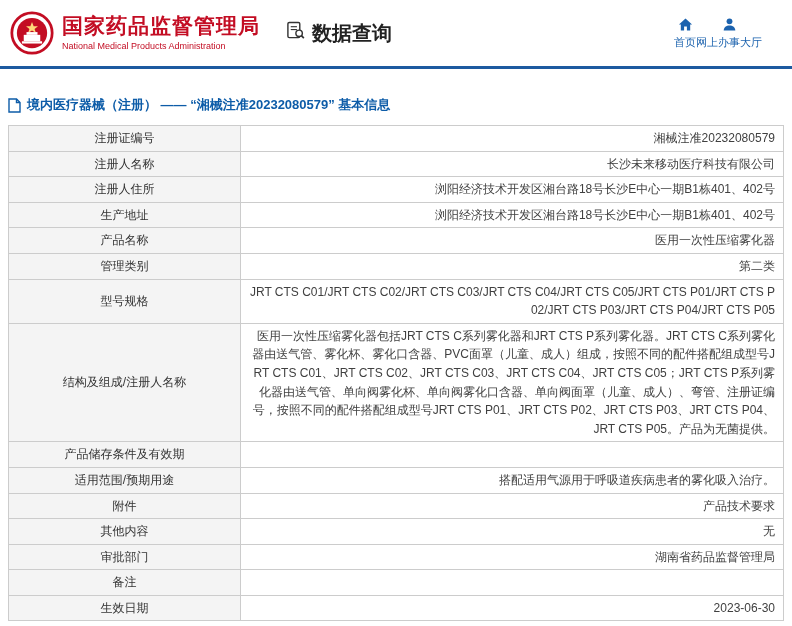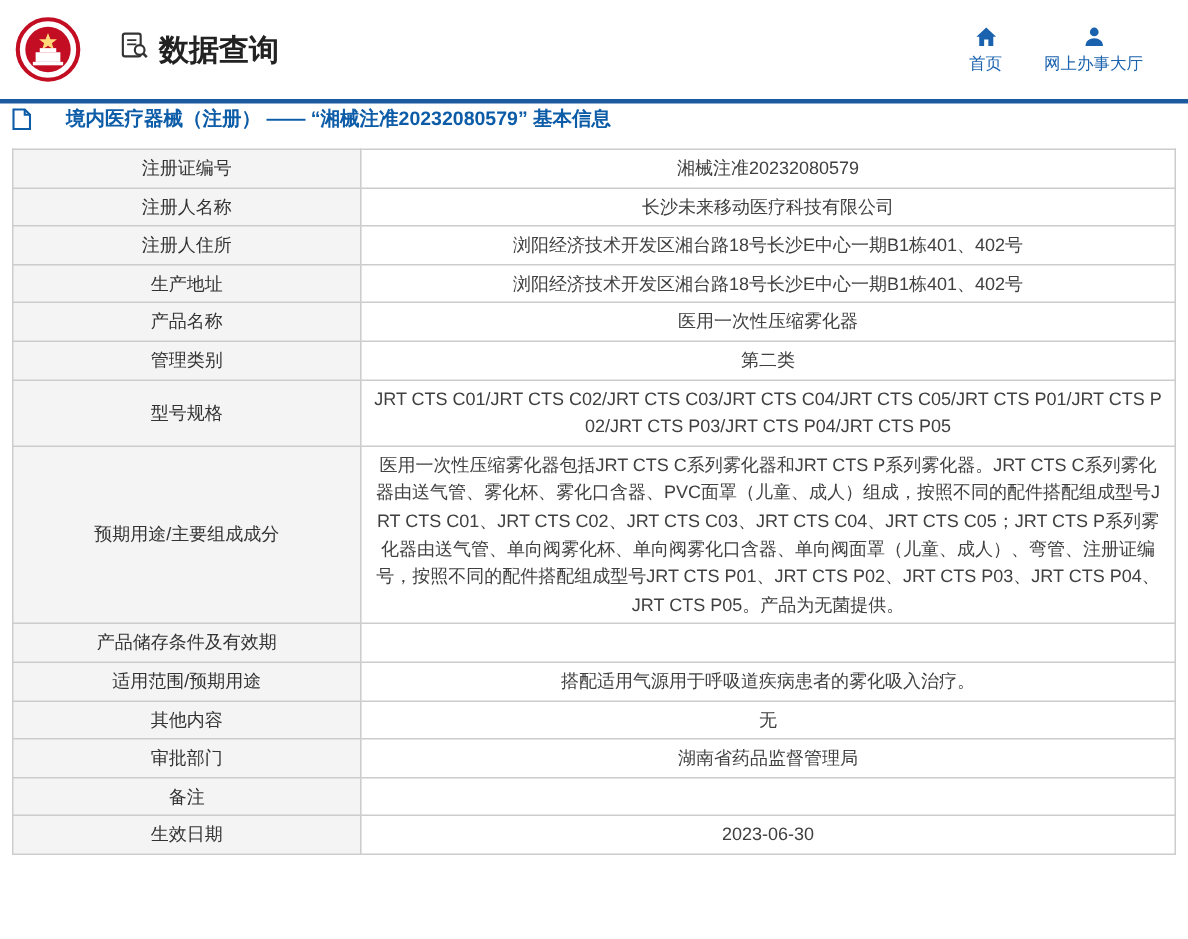--- a/index.html
+++ b/index.html
@@ -19,48 +19,52 @@
     font-family:"Liberation Sans","DejaVu Sans",sans-serif;color:#333;
   }
   
   .top{display:flex;align-items:center;height:66px;padding:0 30px 0 10px;background:#fff}
   .brand{display:flex;align-items:center;gap:8px;text-decoration:none;cursor:pointer}
   .emblem{width:44px;height:44px;display:inline-flex}
   .brand-text{display:flex;flex-direction:column;line-height:1.15}
   .cn{color:var(--brand-red);font-size:21px;font-weight:bold;letter-spacing:1px}
   .en{color:var(--brand-red);font-size:9px;margin-top:3px}
   .query{display:flex;align-items:center;gap:7px;margin-left:26px;font-size:20px;font-weight:bold;color:#222;cursor:pointer}
-  .topnav{margin-left:auto;display:flex;gap:28px}
+  .topnav{margin-left:auto;display:flex;}
   .navitem{display:flex;flex-direction:column;align-items:center;gap:3px;font-size:11px;color:var(--nav-blue);text-decoration:none;cursor:pointer}
   .nicon{display:inline-flex;width:15px;height:15px}
   .divider{height:3px;background:var(--divider-blue)}
   
-  .crumb{display:flex;align-items:center;gap:23px;padding:1px 8px 11px 8px;color:var(--crumb-blue);font-size:13px;font-weight:bold}
+  .crumb{display:flex;align-items:center;gap:6px;padding:27px 8px 11px 8px;color:var(--crumb-blue);font-size:13px;font-weight:bold}
   .doc{display:inline-flex;width:13px;height:15px}
   
   .info{width:776px;margin:0 8px;border-collapse:collapse;table-layout:fixed;font-size:12px}
   .info tr{height:23px}
   .info td{border:1px solid var(--border-gray);padding:3px 8px;line-height:1.55;word-break:break-all;vertical-align:middle}
   .label-cell{width:232px;background:var(--label-bg);text-align:center;color:#333}
-  .value-cell{text-align:center;padding-left:12px;color:#404040}
+  .value-cell{text-align:right;padding-left:12px;color:#404040}
 </style>
 </head>
 <body>
 
 <header class="top">
   <a class="brand">
     <span class="emblem">
       <svg viewBox="0 0 48 48" width="44" height="44" aria-hidden="true">
         <circle cx="24" cy="24" r="22" fill="#fff" stroke="#c30d23" stroke-width="3"></circle>
         <circle cx="24" cy="24" r="16.5" fill="#c30d23"></circle>
         <polygon points="24,12 25.8,16.6 30.5,16.6 26.8,19.5 28.3,24 24,21.3 19.7,24 21.2,19.5 17.5,16.6 22.2,16.6" fill="#ffd97a"></polygon>
         <rect x="15" y="26" width="18" height="7" fill="#fff"></rect>
         <rect x="18" y="23" width="12" height="3" fill="#fff"></rect>
         <rect x="13" y="33" width="22" height="2.5" fill="#fff"></rect>
       </svg>
+    </span>
+    <span class="brand-text">
+      <span class="cn">国家药品监督管理局</span>
+      <span class="en">National Medical Products Administration</span>
     </span>
   </a>
 
   <div class="query">
     <span class="qicon">
       <svg width="19" height="19" viewBox="0 0 20 20" aria-hidden="true">
         <rect x="2" y="1.5" width="12.5" height="16" rx="1.5" fill="none" stroke="#333" stroke-width="1.5"></rect>
         <line x1="5" y1="6" x2="11.5" y2="6" stroke="#333" stroke-width="1.2"></line>
         <line x1="5" y1="9" x2="11.5" y2="9" stroke="#333" stroke-width="1.2"></line>
         <circle cx="13.8" cy="13" r="3.4" fill="#fff" stroke="#333" stroke-width="1.5"></circle>
@@ -127,30 +131,34 @@
       </tr>
       <tr>
         <td class="label-cell">管理类别</td>
         <td class="value-cell">第二类</td>
       </tr>
       <tr>
         <td class="label-cell">型号规格</td>
         <td class="value-cell">JRT CTS C01/JRT CTS C02/JRT CTS C03/JRT CTS C04/JRT CTS C05/JRT CTS P01/JRT CTS P02/JRT CTS P03/JRT CTS P04/JRT CTS P05</td>
       </tr>
       <tr>
-        <td class="label-cell">预期用途/主要组成成分</td>
+        <td class="label-cell">结构及组成/注册人名称</td>
         <td class="value-cell">医用一次性压缩雾化器包括JRT CTS C系列雾化器和JRT CTS P系列雾化器。JRT CTS C系列雾化器由送气管、雾化杯、雾化口含器、PVC面罩（儿童、成人）组成，按照不同的配件搭配组成型号JRT CTS C01、JRT CTS C02、JRT CTS C03、JRT CTS C04、JRT CTS C05；JRT CTS P系列雾化器由送气管、单向阀雾化杯、单向阀雾化口含器、单向阀面罩（儿童、成人）、弯管、注册证编号，按照不同的配件搭配组成型号JRT CTS P01、JRT CTS P02、JRT CTS P03、JRT CTS P04、JRT CTS P05。产品为无菌提供。</td>
       </tr>
       <tr>
         <td class="label-cell">产品储存条件及有效期</td>
         <td class="value-cell"></td>
       </tr>
       <tr>
         <td class="label-cell">适用范围/预期用途</td>
         <td class="value-cell">搭配适用气源用于呼吸道疾病患者的雾化吸入治疗。</td>
+      </tr>
+      <tr>
+        <td class="label-cell">附件</td>
+        <td class="value-cell">产品技术要求</td>
       </tr>
       <tr>
         <td class="label-cell">其他内容</td>
         <td class="value-cell">无</td>
       </tr>
       <tr>
         <td class="label-cell">审批部门</td>
         <td class="value-cell">湖南省药品监督管理局</td>
       </tr>
       <tr>

